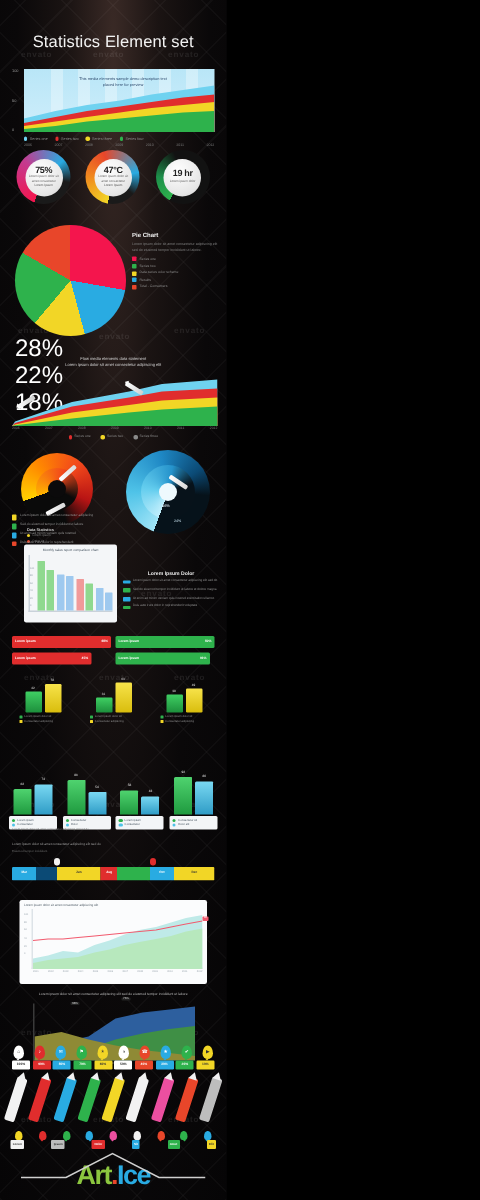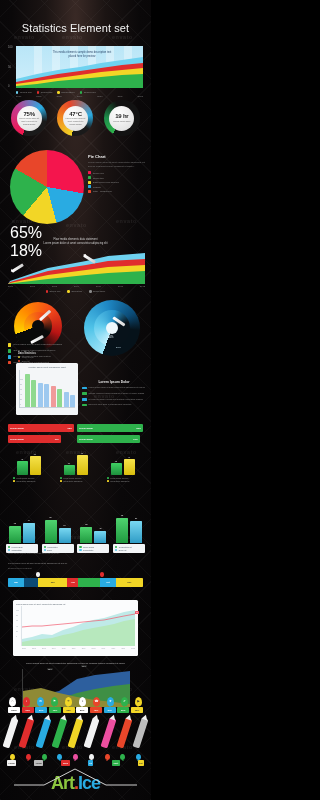--- a/index.html
+++ b/index.html
@@ -315,21 +315,22 @@
         <span class="big">19 hr</span>
         <span class="sub">Lorem ipsum dolor</span>
       </div>
     </div>
   </div>
 
   <div class="sec" id="s-donut">
     <div class="donutWrap">
       <div class="donut" style="background:conic-gradient(#f4154d 0deg 100deg,#29abe2 100deg 165deg,#f2d626 165deg 220deg,#2eb24c 220deg 300deg,#e8462a 300deg 360deg);"></div>
       <div class="hole"></div>
-      <div class="pct" style="left:52px;top:13px;">65%</div>
+      <div class="pct" style="left:52px;top:13px;">28%</div>
+      <div class="pct" style="left:29px;top:58px;">22%</div>
       <div class="pct" style="left:8px;top:30px;">18%</div>
     </div>
     <div class="pieInfo">
       <h3>Pie Chart</h3>
       <p>Lorem ipsum dolor sit amet consectetur adipiscing elit sed do eiusmod tempor incididunt ut labore.</p>
       <div class="pieLeg">
         <div class="row">
             <span class="sw" style="background:#f4154d"></span>
             <span class="tx">Series one</span>
           </div>

